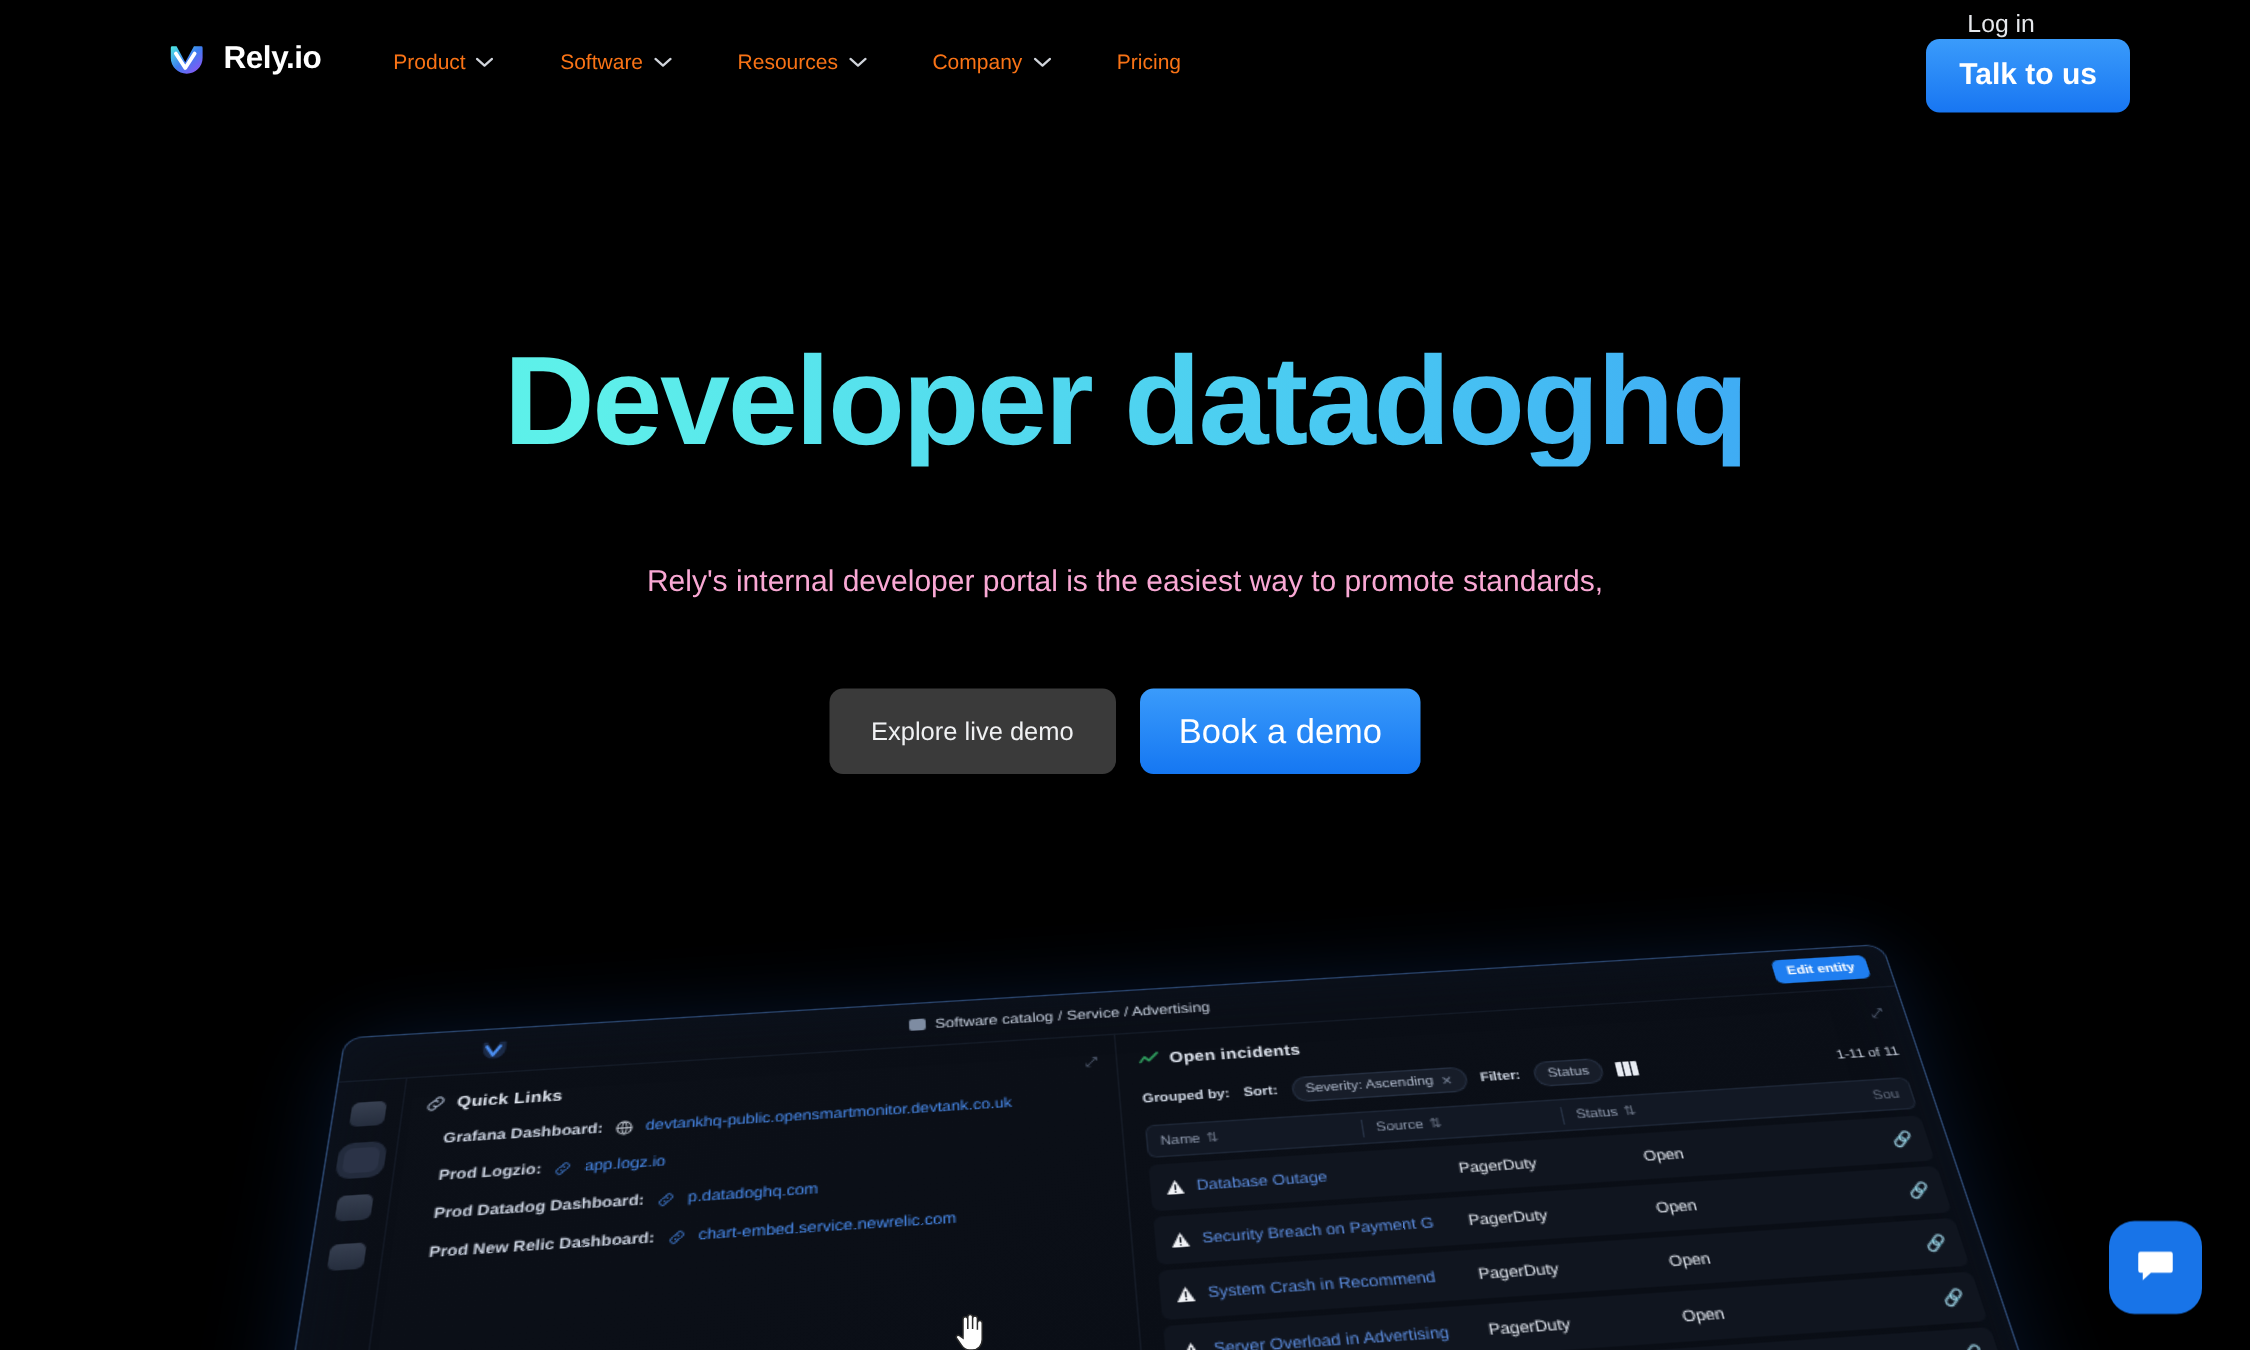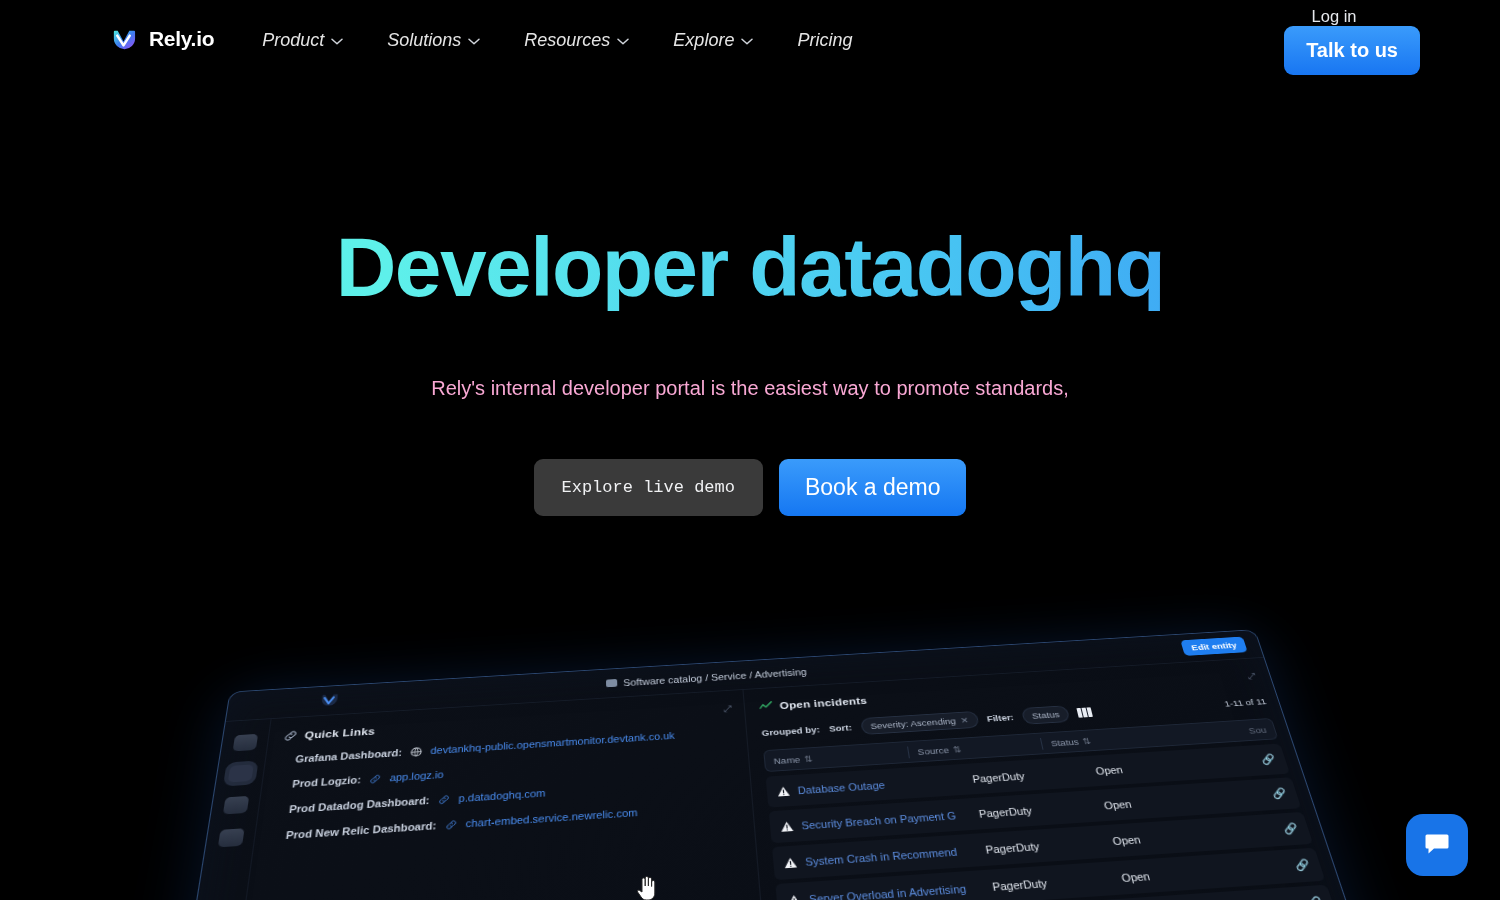--- a/index.html
+++ b/index.html
@@ -20,22 +20,22 @@
     background: #000;
     z-index: 40;
   }
   .nav-logo { display: flex; align-items: flex-start; gap: 12px; margin-left: 110px; cursor: pointer; }
   .logo-mark { width: 27px; height: 27px; display: block; }
   .logo-word { font-size: 21px; font-weight: 700; color: #ffffff; letter-spacing: -0.3px; }
 
   .nav-links { display: flex; align-items: center; margin-left: 48px; }
   .nav-item {
     display: flex; align-items: center; gap: 7px;
-    font-size: 18px; color: #e5e5e5; cursor: pointer;
-    padding: 8px 0; margin-right: 44px; white-space: nowrap; font-style: italic;
+    font-size: 14px; color: #f97316; cursor: pointer;
+    padding: 8px 0; margin-right: 44px; white-space: nowrap;
   }
   .nav-item:last-child { margin-right: 15px; }
   .chev { width: 12px; height: 7px; display: inline-block; flex: none; position: relative; top: 1px; }
   .chev svg { display: block; }
 
   .nav-right { margin-left: auto; display: flex; align-items: center; margin-right: 80px; flex-direction: column; }
   .login-link { font-size: 16.5px; color: #e6e8ec; cursor: pointer; margin-right: 36px; }
   .talk-btn {
     font-size: 20px; font-weight: 600; color: #fff;
     background: linear-gradient(180deg, #3a9bfb 0%, #1876f2 100%);
@@ -57,21 +57,21 @@
   .hero-title .l2 { display: block; }
   .hero-sub {
     margin-top: 62px;
     font-size: 20px; line-height: 30px; color: #f9a8d4; font-weight: 400;
   }
   .hero-sub .l2 { display: block; }
   .hero-ctas { margin-top: 56px; display: flex; justify-content: center; gap: 16px; }
   .btn-secondary {
     font-size: 17px; color: #f0f1f3; background: #3a3a3a;
     border: none; border-radius: 9px; padding: 15px 28px; cursor: pointer;
-    font-family: Liberation Mono, monospace;
+    font-family: Liberation Sans, sans-serif;
   }
   .btn-primary {
     font-size: 23px; color: #ffffff;
     background: linear-gradient(180deg, #3a9bfb 0%, #1577f2 100%);
     border: none; border-radius: 9px; padding: 15px 26px; cursor: pointer;
     font-family: "Liberation Sans", sans-serif;
   }
 
   
   .shot-stage {
@@ -202,39 +202,39 @@
       <div class="nav-item">
         <span>Product</span>
         <span class="chev">
           <svg viewBox="0 0 12 7" width="12" height="7">
               <path d="M1 1.3 L6 5.8 L11 1.3" fill="none" stroke="#cfd3da" stroke-width="1.5" stroke-linecap="round" stroke-linejoin="round"></path>
             </svg>
         </span>
       </div>
 
       <div class="nav-item">
-        <span>Solutions</span>
+        <span>Software</span>
         <span class="chev">
           <svg viewBox="0 0 12 7" width="12" height="7">
               <path d="M1 1.3 L6 5.8 L11 1.3" fill="none" stroke="#cfd3da" stroke-width="1.5" stroke-linecap="round" stroke-linejoin="round"></path>
             </svg>
         </span>
       </div>
 
       <div class="nav-item">
         <span>Resources</span>
         <span class="chev">
           <svg viewBox="0 0 12 7" width="12" height="7">
               <path d="M1 1.3 L6 5.8 L11 1.3" fill="none" stroke="#cfd3da" stroke-width="1.5" stroke-linecap="round" stroke-linejoin="round"></path>
             </svg>
         </span>
       </div>
 
       <div class="nav-item">
-        <span>Explore</span>
+        <span>Company</span>
         <span class="chev">
           <svg viewBox="0 0 12 7" width="12" height="7">
               <path d="M1 1.3 L6 5.8 L11 1.3" fill="none" stroke="#cfd3da" stroke-width="1.5" stroke-linecap="round" stroke-linejoin="round"></path>
             </svg>
         </span>
       </div>
 
       <div class="nav-item">
         <span>Pricing</span>
       </div>

